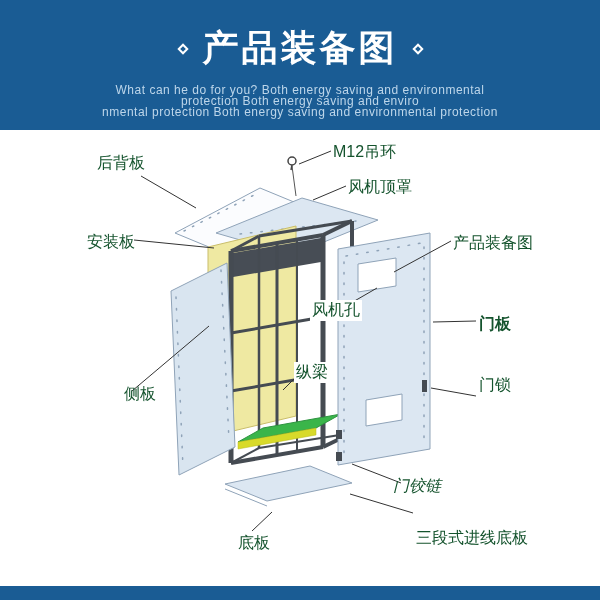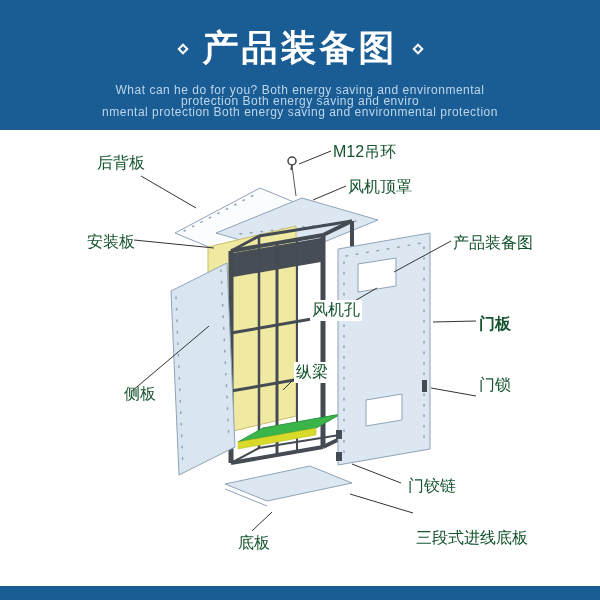--- a/index.html
+++ b/index.html
@@ -138,18 +138,18 @@
   <span class="lbl" style="left:97px; top:153px;">后背板</span>
   <span class="lbl" style="left:87px; top:232px;">安装板</span>
   <span class="lbl" style="left:104px; top:384px;margin-left:20px;">侧板</span>
   <span class="lbl" style="left:333px; top:142px;">M12吊环</span>
   <span class="lbl" style="left:348px; top:177px;">风机顶罩</span>
   <span class="lbl" style="left:453px; top:233px;">产品装备图</span>
   <span class="lbl boxed" style="left:310px; top:300px;">风机孔</span>
   <span class="lbl" style="left:479px; top:314px;font-weight:bold;">门板</span>
   <span class="lbl boxed" style="left:294px; top:362px;">纵梁</span>
   <span class="lbl" style="left:479px; top:375px;">门锁</span>
-  <span class="lbl" style="left:408px; top:476px;">门铰链</span>
+  <span class="lbl" style="left:393px; top:476px;font-style:italic;">门铰链</span>
   <span class="lbl" style="left:416px; top:506px;margin-top:22px;">三段式进线底板</span>
   <span class="lbl" style="left:238px; top:533px;text-align:center;">底板</span>
 
   <div class="footer"></div>
 </div>
 
 </body></html>

